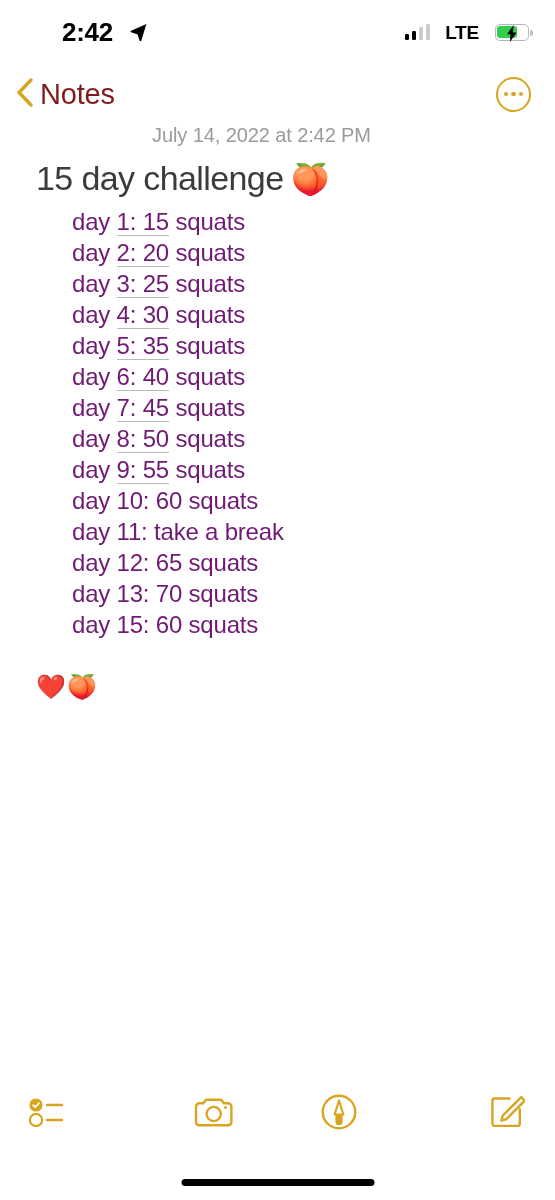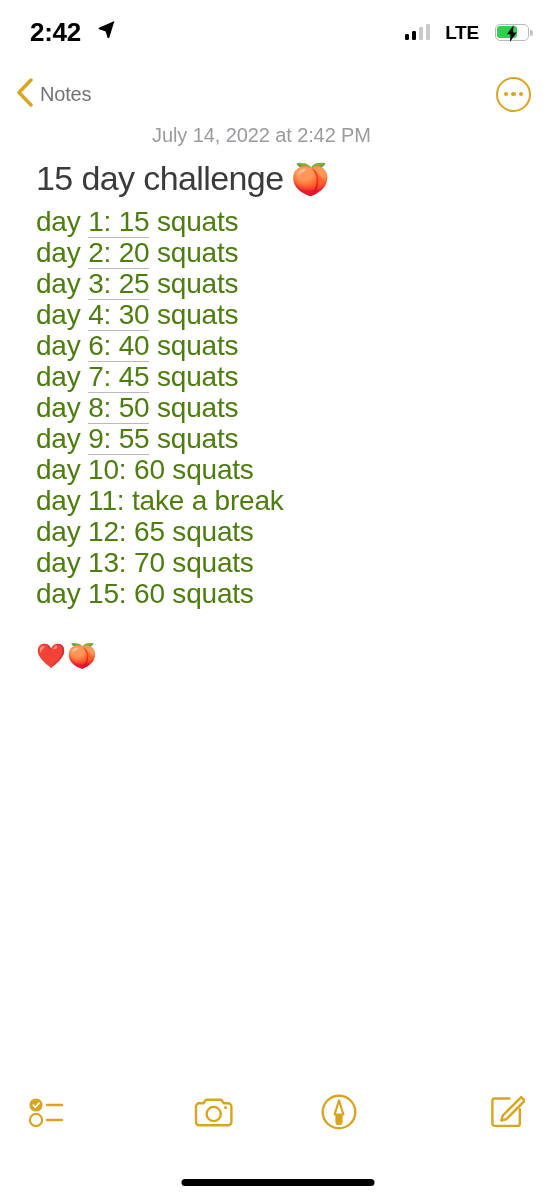--- a/index.html
+++ b/index.html
@@ -23,22 +23,23 @@
     width: 555px;
     height: 64px;
     display: flex;
     align-items: center;
     justify-content: space-between;
     padding: 0 26px 0 30px;
     box-sizing: border-box;
   }
   .status-left {
     display: flex;
-    align-items: flex-start;
+    align-items: flex-end;
     gap: 16px;
+    margin-left: 32px;
   }
   .status-time {
     font-size: 26px;
     font-weight: bold;
     color: #000;
     letter-spacing: -0.3px;
     line-height: 1;
   }
   .loc-arrow { display: block; }
   .status-right {
@@ -115,22 +116,22 @@
     padding: 0 24px 0 16px;
     box-sizing: border-box;
   }
   .back-btn {
     display: flex;
     align-items: center;
     gap: 7px;
     cursor: pointer;
   }
   .back-label {
-    font-size: 20px;
-    color: #737373;
+    font-size: 29px;
+    color: #7f1d1d;
     letter-spacing: -0.2px;
     text-align: center;
   }
   .more-btn {
     width: 35px;
     height: 35px;
     border: 2px solid #D9A520;
     border-radius: 50%;
     display: flex;
     align-items: center;
@@ -169,26 +170,27 @@
   }
   .note-title .emoji { font-size: 31px; }
 
   .note-body {
     position: absolute;
     top: 206px;
     left: 36px;
     width: 490px;
   }
   .note-line {
-    font-size: 28px;
-    color: #4d7c0f;
+    font-size: 24px;
+    color: #701a75;
     line-height: 31px;
     height: 31px;
     letter-spacing: -0.2px;
     white-space: pre;
+    margin-left: 36px;
   }
   .note-line .detected {
     border-bottom: 1px solid #b9b9bd;
   }
   .note-emoji-line {
     font-size: 24px;
     line-height: 31px;
     height: 31px;
     letter-spacing: 1px;
     margin-top: 31px;
@@ -279,20 +281,21 @@
 <div class="note-title">
   <span>15 day challenge</span><span class="emoji"> 🍑</span>
 </div>
 
 <div class="note-body">
   <div id="note-lines">
       <div class="note-line"><span>day </span><span class="detected">1: 15</span><span> squats</span></div>
       <div class="note-line"><span>day </span><span class="detected">2: 20</span><span> squats</span></div>
       <div class="note-line"><span>day </span><span class="detected">3: 25</span><span> squats</span></div>
       <div class="note-line"><span>day </span><span class="detected">4: 30</span><span> squats</span></div>
+      <div class="note-line"><span>day </span><span class="detected">5: 35</span><span> squats</span></div>
       <div class="note-line"><span>day </span><span class="detected">6: 40</span><span> squats</span></div>
       <div class="note-line"><span>day </span><span class="detected">7: 45</span><span> squats</span></div>
       <div class="note-line"><span>day </span><span class="detected">8: 50</span><span> squats</span></div>
       <div class="note-line"><span>day </span><span class="detected">9: 55</span><span> squats</span></div>
       <div class="note-line"><span>day 10: 60 squats</span></div>
       <div class="note-line"><span>day 11: take a break</span></div>
       <div class="note-line"><span>day 12: 65 squats</span></div>
       <div class="note-line"><span>day 13: 70 squats</span></div>
       <div class="note-line"><span>day 15: 60 squats</span></div>
     </div>

